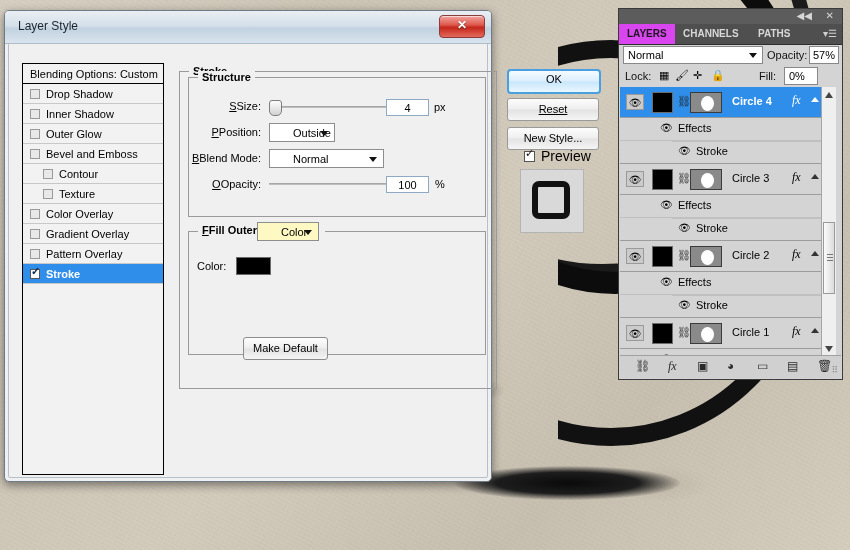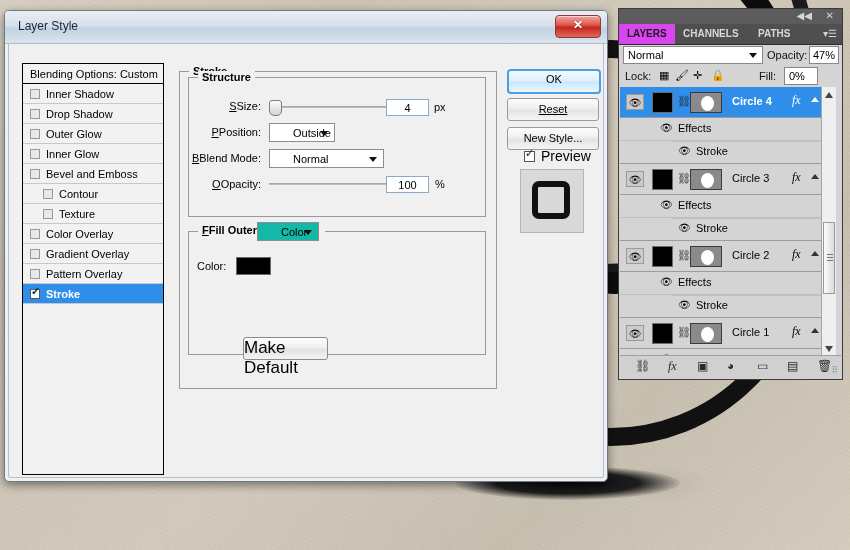--- a/index.html
+++ b/index.html
@@ -28,21 +28,21 @@
   
   #art{position:absolute;left:558px;top:-120px;width:300px;height:640px;overflow:hidden;}
   #art .ring{position:absolute;border-radius:50%;border-style:solid;border-color:#0c0c0c;}
   #art .r1{left:-130px;top:40px;width:330px;height:330px;border-width:22px;}
   #art .r3{left:-150px;top:160px;width:370px;height:370px;border-width:18px;border-color:#111;}
   #art .r4{left:-170px;top:-30px;width:400px;height:400px;border-width:14px;border-color:#1a1a1a;}
   #shadowblob{position:absolute;left:455px;top:466px;width:225px;height:34px;border-radius:50%;
      background:radial-gradient(ellipse at center,#0a0a0a 0%,#1d1d1d 45%,rgba(40,40,40,0) 72%);}
 
   
-  #dialog{position:absolute;left:4px;top:10px;width:604px;height:472px;
+  #dialog{position:absolute;left:4px;top:10px;width:488px;height:472px;
     border:1px solid #6f7b86;border-radius:5px;
     background:#eff0f1;
     box-shadow:0 3px 10px rgba(0,0,0,.45);
     box-sizing:border-box;}
   #dialog .frame{position:absolute;inset:3px;border:1px solid #b7c0c9;background:#f0f0f0;border-radius:2px;}
   #titlebar{position:absolute;left:0;top:0;right:0;height:32px;border-radius:4px 4px 0 0;
     background:linear-gradient(180deg,#e9eef3 0%,#d5e0ea 45%,#c2d2e0 55%,#d9e4ee 100%);
     border-bottom:1px solid #aebcc8;}
   #title{position:absolute;left:13px;top:8px;font-size:12px;color:#1b2430;}
   #closebtn{position:absolute;right:6px;top:4px;width:44px;height:21px;border-radius:4px;
@@ -83,21 +83,21 @@
     background:linear-gradient(180deg,#9b9b9b,#c9c9c9);}
   .slider .thumb{position:absolute;top:0;width:11px;height:14px;border-radius:3px 3px 5px 5px;
     border:1px solid #7d7d7d;background:linear-gradient(180deg,#fdfdfd,#d2d2d2);cursor:pointer;}
   .ddl{position:absolute;height:19px;background:#fff;border:1px solid #8d8d8d;
     font-size:11px;line-height:18px;padding-left:23px;box-sizing:border-box;cursor:pointer;}
   .ddl .arw{position:absolute;right:6px;top:7px;width:0;height:0;
     border-left:4px solid transparent;border-right:4px solid transparent;border-top:5px solid #111;}
   .swatch{position:absolute;width:33px;height:16px;background:#000;border:1px solid #6a6a6a;cursor:pointer;}
   .pbtn{position:absolute;height:21px;border:1px solid #8c8c8c;border-radius:3px;
     background:linear-gradient(180deg,#fdfdfd 0%,#eeeeee 48%,#e2e2e2 52%,#f4f4f4 100%);
-    font-size:17px;line-height:20px;text-align:left;cursor:pointer;}
+    font-size:11px;line-height:20px;text-align:center;cursor:pointer;}
 
   
   #rightcol{position:absolute;left:502px;top:52px;width:92px;height:412px;}
   .rbtn{position:absolute;left:0;width:90px;height:21px;border-radius:3px;border:1px solid #9a9a9a;
     background:linear-gradient(180deg,#fdfdfd 0%,#eeeeee 48%,#e3e3e3 52%,#f5f5f5 100%);
     font-size:11px;line-height:20px;text-align:center;cursor:pointer;}
   .rbtn.primary{border:2px solid #4a9fe0;border-radius:4px;height:21px;line-height:17px;
     background:linear-gradient(180deg,#f4fbff 0%,#dcefff 48%,#c9e6fb 52%,#eaf7ff 100%);}
   #previewrow{position:absolute;left:17px;top:85px;font-size:14px;cursor:pointer;}
   #previewrow .cb{width:11px;height:11px;}
@@ -186,30 +186,27 @@
     <div id="title">Layer Style</div>
     <div id="closebtn">
       <span>✕</span>
     </div>
   </div>
 
   <div id="styleslist">
     <div class="srow head2">Blending Options: Custom</div>
 
     <div class="srow">
+      <span class="cb"></span><span>Drop Shadow</span>
+    </div>
+    <div class="srow">
       <span class="cb"></span><span>Inner Shadow</span>
     </div>
     <div class="srow">
-      <span class="cb"></span><span>Drop Shadow</span>
-    </div>
-    <div class="srow">
       <span class="cb"></span><span>Outer Glow</span>
-    </div>
-    <div class="srow">
-      <span class="cb"></span><span>Inner Glow</span>
     </div>
     <div class="srow">
       <span class="cb"></span><span>Bevel and Emboss</span>
     </div>
     <div class="srow">
       <span class="cb indent"></span><span>Contour</span>
     </div>
     <div class="srow">
       <span class="cb indent"></span><span>Texture</span>
     </div>
@@ -270,21 +267,21 @@
         <div class="thumb" style="left:121px;"></div>
       </div>
       <div class="numfield" style="left:197px;top:98px;width:43px;">100</div>
       <div class="lbl" style="left:246px;top:100px;">%</div>
     </div>
 
     <div class="grp" id="gFill">
       <div class="grplabel" style="left:9px;top:-8px;padding-right:64px;">
         <span class="u">F</span><span>Fill Outer:</span>
       </div>
-      <div class="ddl" style="left:68px;top:-10px;width:62px;background:#14b8a6;">
+      <div class="ddl" style="left:68px;top:-10px;width:62px;background:#fef9c3;">
         <span>Color</span>
         <span class="arw"></span>
       </div>
       <div class="lbl" style="left:8px;top:28px;">Color:</div>
       <div class="swatch" style="left:47px;top:25px;"></div>
     </div>
 
     <div class="pbtn" style="left:64px;top:274px;width:83px;">Make Default</div>
   </div>
 
@@ -313,21 +310,21 @@
     <div class="tab" style="left:131px;">PATHS</div>
     <div id="tabmenu">▾☰</div>
   </div>
 
   <div id="blendrow">
     <div id="blendsel">
       <span>Normal</span>
       <span class="arw"></span>
     </div>
     <div class="plbl" style="left:148px;top:5px;">Opacity:</div>
-    <div class="pfield" style="left:190px;top:2px;width:null;width:30px;">47%</div>
+    <div class="pfield" style="left:190px;top:2px;width:null;width:30px;">57%</div>
 
   </div>
 
   <div id="lockrow">
     <div class="plbl" style="left:6px;top:4px;">Lock:</div>
     <span class="lockico" style="left:40px;">▦</span>
     <span class="lockico" style="left:56px;">🖌</span>
     <span class="lockico" style="left:74px;">✛</span>
     <span class="lockico" style="left:92px;">🔒</span>
     <div class="plbl" style="left:140px;top:4px;">Fill:</div>

